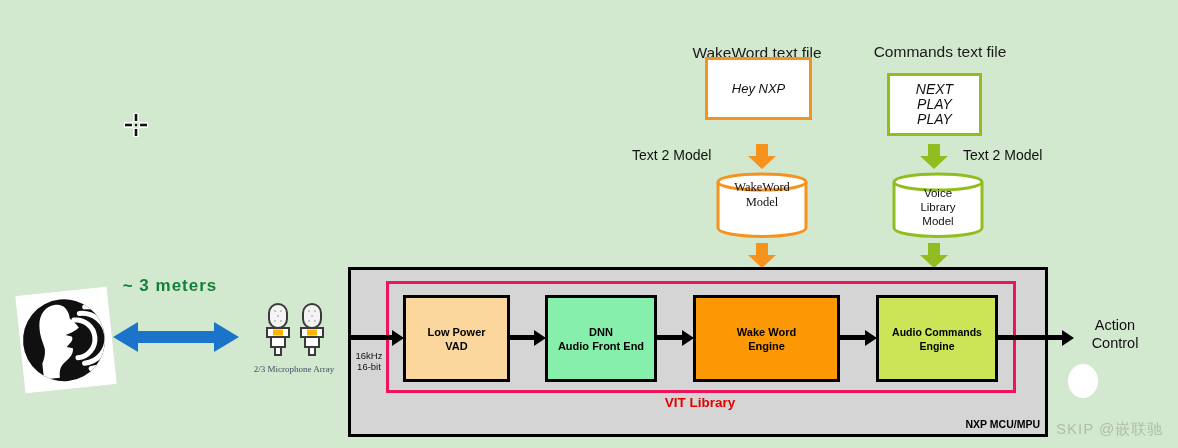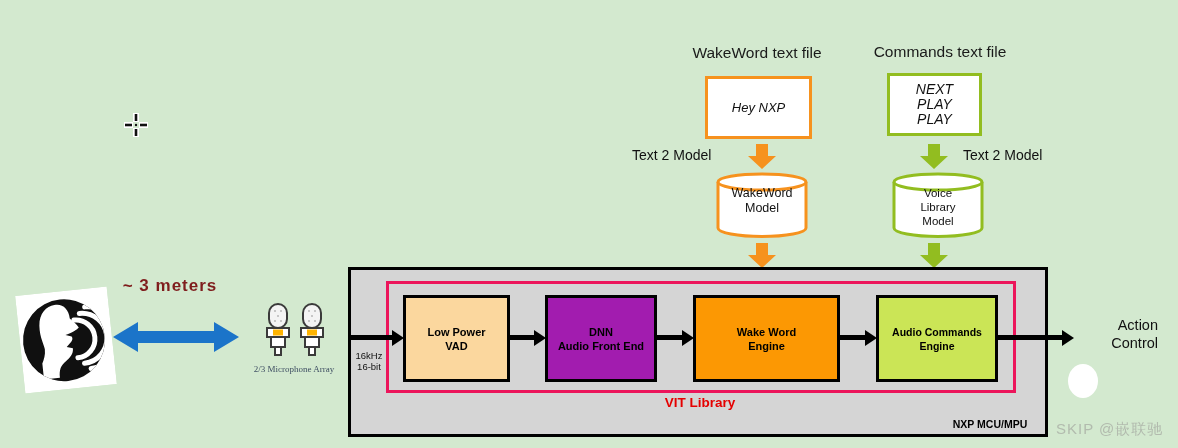--- a/index.html
+++ b/index.html
@@ -18,23 +18,23 @@
   .graybox{box-sizing:border-box;width:700px;height:170px;background:#d5d5d5;border:3px solid #000;}
   .pinkbox{box-sizing:border-box;width:630px;height:112px;border:3px solid #EC155B;}
   .engine{box-sizing:border-box;border:3px solid #000;display:flex;flex-direction:column;
           align-items:center;justify-content:center;font-weight:bold;font-size:11px;line-height:14px;color:#000;}
   .harrow{height:5px;background:#000;z-index:6;}
   .harrow:after{content:"";position:absolute;right:-12px;top:-5.5px;width:0;height:0;
                 border-top:8px solid transparent;border-bottom:8px solid transparent;border-left:12px solid #000;}
   .vit-label{font-weight:bold;font-size:13.5px;color:#E50000;}
   .rate{font-size:9.5px;line-height:11px;color:#111;}
   .mcu-label{font-weight:bold;font-size:10.5px;color:#000;}
-  .action{font-size:14.5px;line-height:18px;color:#111;text-align:right;}
+  .action{font-size:14.5px;line-height:18px;color:#111;}
   .dot{width:30px;height:34px;border-radius:50%;background:#fff;}
-  .distance{font-weight:bold;font-size:17px;color:#7f1d1d;letter-spacing:1px;}
+  .distance{font-weight:bold;font-size:17px;color:#15803d;letter-spacing:1px;}
   .miccap{font-size:9px;color:#3f4f63;}
   .wm{font-size:15px;color:#b2bbae;letter-spacing:1px;}
 </style>
 </head>
 <body>
 
 <div class="stage">
 
   <svg class="abs" style="left:122px;top:111px;" width="28" height="28" viewBox="0 0 28 28">
     <g stroke="#fff" stroke-width="6" stroke-linecap="butt">
@@ -101,33 +101,33 @@
         <circle cx="17" cy="19" r="1"></circle>
       </g>
     <rect x="3" y="26" width="22" height="9" fill="#fff" stroke="#3a3a3a" stroke-width="2"></rect>
     <rect x="9" y="27.5" width="10" height="6" fill="#FFB400"></rect>
     <rect x="7" y="35" width="14" height="10" fill="#fff" stroke="#3a3a3a" stroke-width="2"></rect>
     <rect x="11" y="45" width="6" height="8" fill="#fff" stroke="#3a3a3a" stroke-width="2"></rect>
   </svg>
   <div class="abs miccap center" style="left:242px;top:364px;width:104px;font-family:Liberation Serif, serif;">2/3  Microphone Array</div>
 
   <div class="abs lbl center" style="left:657px;top:44px;width:200px;">WakeWord text file</div>
-  <div class="abs filebox wwfile" style="left:705px;top:76px;">
+  <div class="abs filebox wwfile" style="left:705px;top:57px;">
     <span>Hey NXP</span>
   </div>
   <div class="abs t2m" style="left:632px;top:147px;width:100px;text-align:left;">Text 2 Model</div>
   <svg class="abs" style="left:746px;top:144px;" width="32" height="26" viewBox="0 0 32 26">
     <polygon fill="#F6921E" points="10,0 22,0 22,12 30,12 16,25 2,12 10,12"></polygon>
   </svg>
   <div class="abs cyl" style="left:715px;top:172px;">
     <svg width="94" height="66" viewBox="0 0 94 66">
       <path d="M3,10 V56 A44,8.5 0 0 0 91,56 V10" fill="#fff" stroke="#F6921E" stroke-width="3"></path>
       <ellipse cx="47" cy="10" rx="44" ry="8" fill="#fff" stroke="#F6921E" stroke-width="3"></ellipse>
     </svg>
-    <div class="cyltxt" style="top:14px;font-size:12.5px;line-height:15px;">
+    <div class="cyltxt" style="top:8px;font-size:12.5px;line-height:15px;font-family:Liberation Serif, serif;">
       <div>WakeWord</div>
       <div>Model</div>
     </div>
   </div>
   <svg class="abs" style="left:746px;top:243px;" width="32" height="26" viewBox="0 0 32 26">
     <polygon fill="#F6921E" points="10,0 22,0 22,12 30,12 16,25 2,12 10,12"></polygon>
   </svg>
 
   <div class="abs lbl center" style="left:840px;top:43px;width:200px;">Commands text file</div>
   <div class="abs filebox cmdfile" style="left:887px;top:73px;">
@@ -150,31 +150,31 @@
       <div>Model</div>
     </div>
   </div>
   <svg class="abs" style="left:918px;top:243px;" width="32" height="26" viewBox="0 0 32 26">
     <polygon fill="#92BD20" points="10,0 22,0 22,12 30,12 16,25 2,12 10,12"></polygon>
   </svg>
 
   <div class="abs graybox" style="left:348px;top:267px;"></div>
   <div class="abs pinkbox" style="left:386px;top:281px;"></div>
   <div class="abs vit-label center" style="left:600px;top:395px;width:200px;">VIT Library</div>
-  <div class="abs mcu-label" style="left:940px;top:418px;width:100px;text-align:center;">NXP MCU/MPU</div>
+  <div class="abs mcu-label" style="left:940px;top:418px;width:100px;text-align:right;">NXP MCU/MPU</div>
   <div class="abs rate center" style="left:348px;top:350px;width:42px;">
     <div>16kHz</div>
     <div>16-bit</div>
   </div>
 
   <div class="abs engine" style="left:403px;top:295px;width:107px;height:87px;background:#FBD79E;">
     <span>Low Power</span>
     <span>VAD</span>
   </div>
-  <div class="abs engine" style="left:545px;top:295px;width:112px;height:87px;background:#a21caf;">
+  <div class="abs engine" style="left:545px;top:295px;width:112px;height:87px;background:#86efac;">
     <span>DNN</span>
     <span>Audio Front End</span>
   </div>
   <div class="abs engine" style="left:693px;top:295px;width:147px;height:87px;background:#FC9803;">
     <span>Wake Word</span>
     <span>Engine</span>
   </div>
   <div class="abs engine" style="left:876px;top:295px;width:122px;height:87px;background:#CBE556;font-size:10.5px;">
     <span>Audio Commands</span>
     <span>Engine</span>

